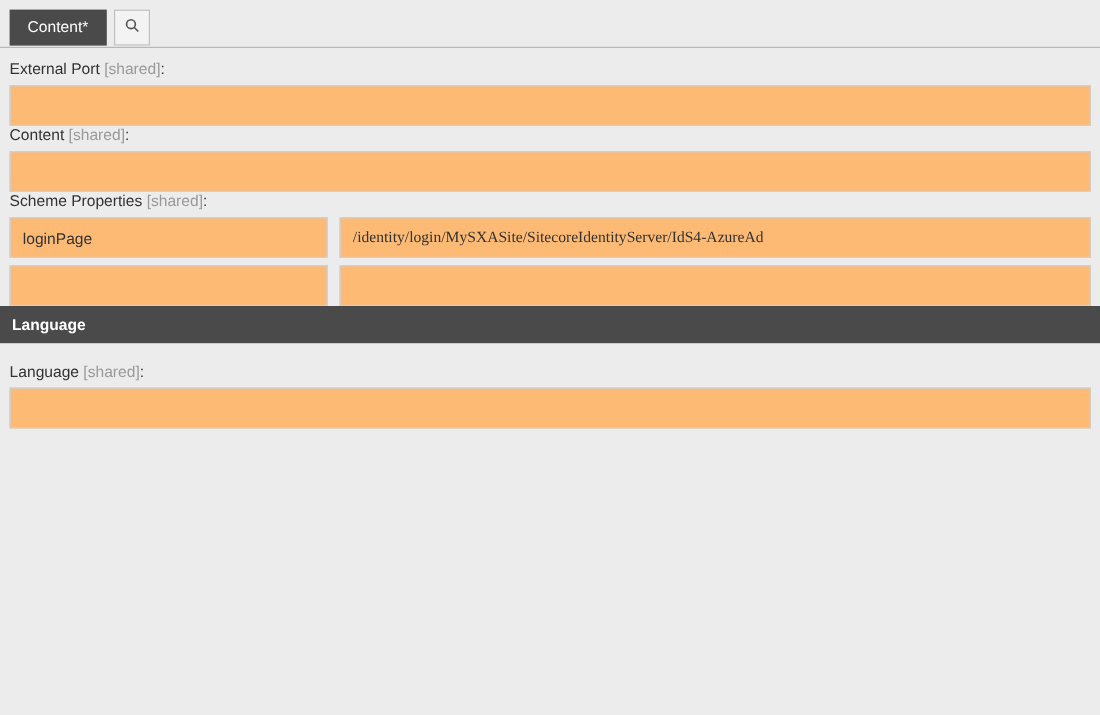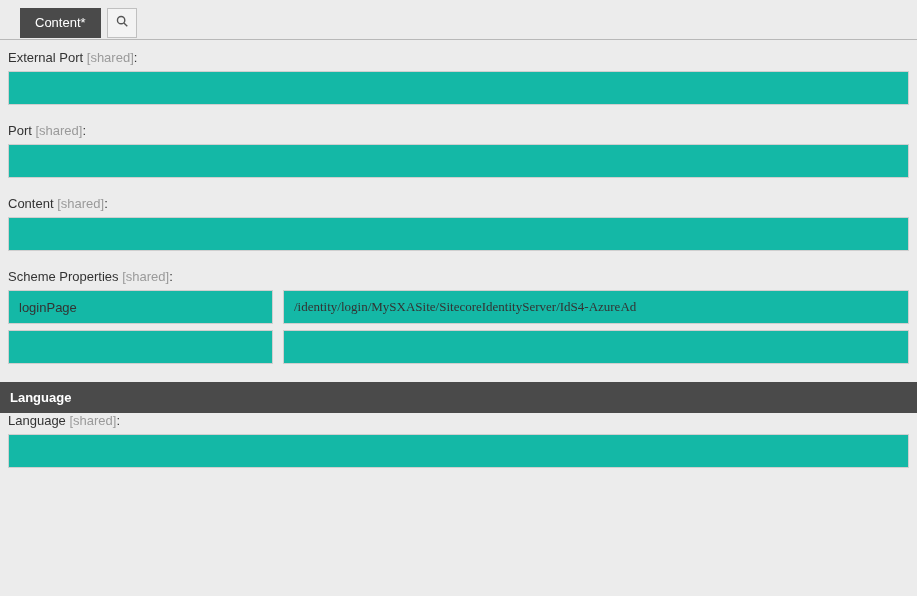--- a/index.html
+++ b/index.html
@@ -9,21 +9,21 @@
     font-family: "Segoe UI", Arial, sans-serif;
     font-size: 13px;
     background: #ececec;
     color: #333;
     width: 917px;
   }
   .tabbar {
     display: flex;
     align-items: center;
     height: 40px;
-    padding: 6px 8px 0 20px;
+    padding: 6px 8px 0 8px;
     border-bottom: 1px solid #b8b8b8;
     background: #ececec;
   }
   .tab {
     display: inline-flex;
     align-items: center;
     height: 30px;
     padding: 0 14px;
     margin-right: 6px;
     font-size: 13px;
@@ -42,35 +42,34 @@
     height: 30px;
     border: 1px solid #c0c0c0;
     background: #f3f3f3;
     cursor: pointer;
   }
   .icon-btn svg { width: 14px; height: 14px; }
   .content {
     padding: 10px 8px 20px 8px;
   }
   .field {
-    margin-bottom: 18px;
   }
   .field-label {
     font-size: 13px;
     color: #333;
     margin-bottom: 6px;
   }
   .field-label .shared {
     color: #9a9a9a;
   }
   input.text-input {
     width: 100%;
     height: 34px;
     border: 1px solid #cfcfcf;
-    background: #14b8a6;
+    background: #fdba74;
     padding: 0 10px;
     font-size: 13px;
     color: #333;
     outline: none;
   }
   .kv-grid {
     display: flex;
     flex-direction: column;
     gap: 6px;
   }
@@ -89,20 +88,21 @@
   .section-header {
     background: #4a4a4a;
     color: #fff;
     font-weight: 600;
     font-size: 13px;
     padding: 8px 10px;
     margin-left: -8px;
     margin-right: -8px;
   }
   .section-body {
+    padding-top: 16px;
   }
 </style>
 </head>
 <body>
 
 <div class="tabbar">
   <div class="tab active">
     <span>Content*</span>
   </div>
   <div class="icon-btn">
@@ -118,27 +118,20 @@
 <div class="content">
 
   <div class="field">
     <div class="field-label">
       <span>External Port</span>
       <span class="shared">[shared]</span><span>:</span>
     </div>
     <input class="text-input" type="text" value="" style="">
   </div>
 
-  <div class="field">
-    <div class="field-label">
-      <span>Port</span>
-      <span class="shared">[shared]</span><span>:</span>
-    </div>
-    <input class="text-input" type="text" value="" style="">
-  </div>
 
   <div class="field">
     <div class="field-label">
       <span>Content</span>
       <span class="shared">[shared]</span><span>:</span>
     </div>
     <input class="text-input" type="text" value="" style="">
   </div>
 
   <div class="field">

